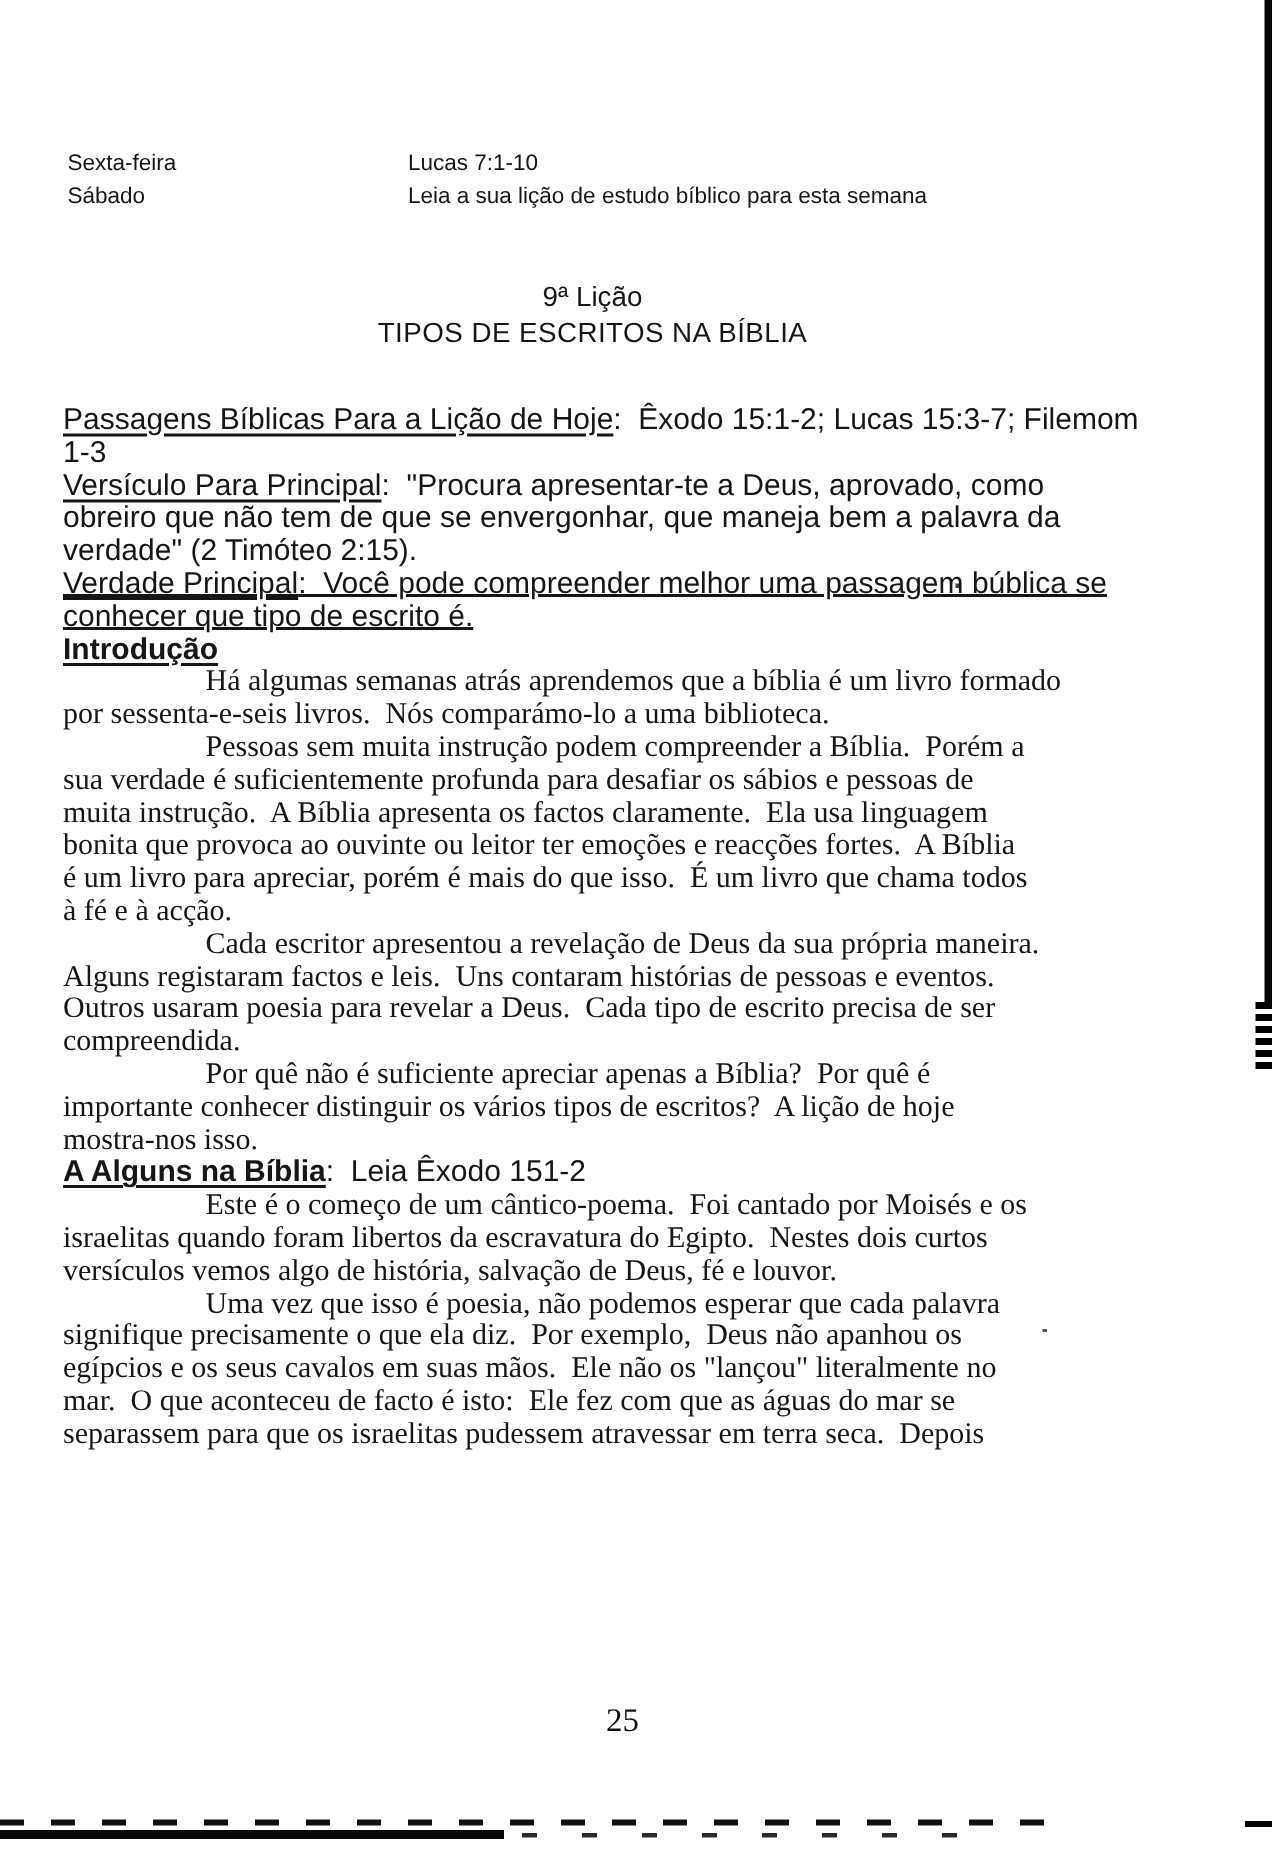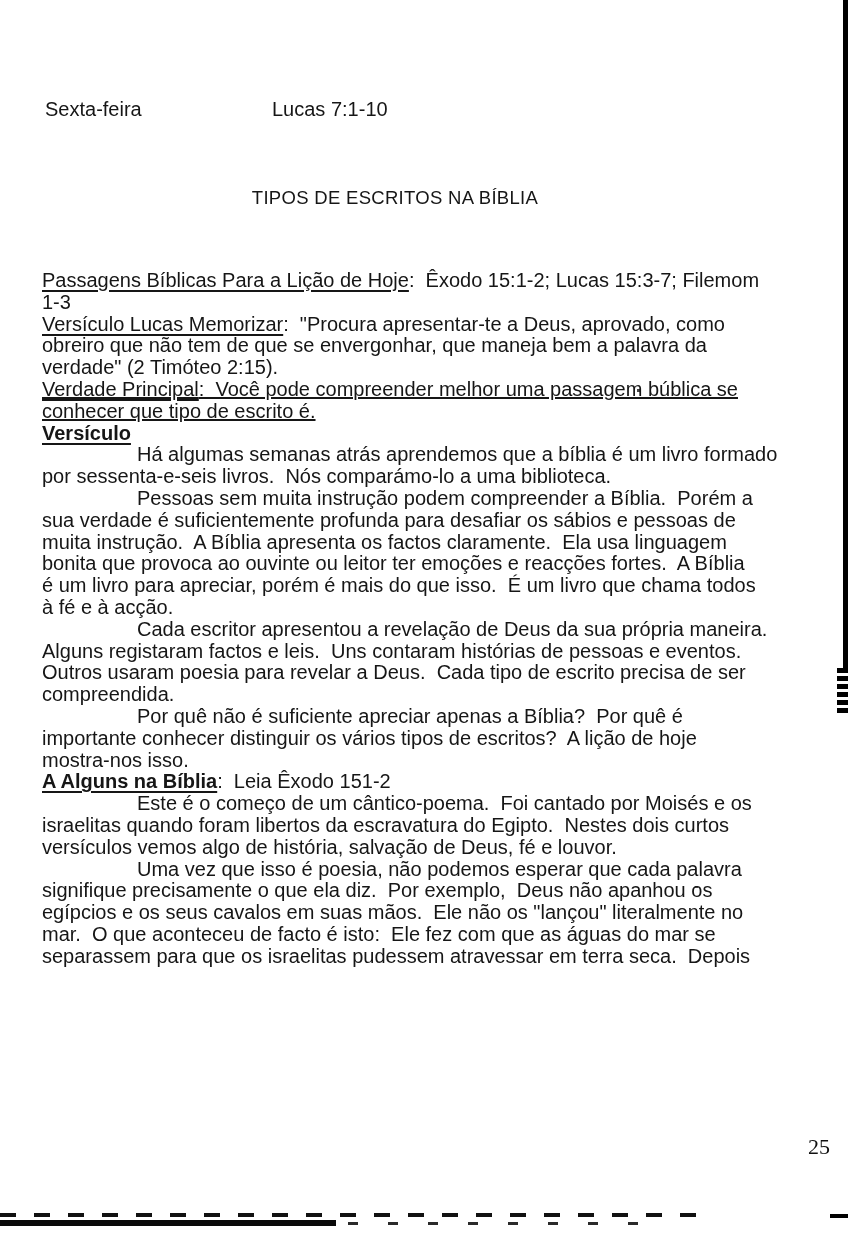--- a/index.html
+++ b/index.html
@@ -22,83 +22,87 @@
   .bottom-dashes  { left: 0; top: 1213px; width: 712px; height: 4px; background:
                     repeating-linear-gradient(90deg, #111 0 16px, transparent 16px 34px); }
   .bottom-bar     { left: 0; top: 1220px; width: 336px; height: 6px; background: #0a0a0a; }
   .bottom-dashes2 { left: 348px; top: 1222px; width: 290px; height: 3px; background:
                     repeating-linear-gradient(90deg, #2a2a2a 0 10px, transparent 10px 40px); }
   .bottom-dash-r  { left: 830px; top: 1214px; width: 18px; height: 4px; }
   .speck1 { left: 637px; top: 389px; width: 3px; height: 3px; background: #444; }
   .speck2 { left: 695px; top: 886px; width: 3px; height: 2px; background: #555; }
 
   
-  .schedule { position: absolute; left: 45px; top: 98px; font-size: 20px; line-height: 22px; }
+  .schedule { position: absolute; left: 45px; top: 98px; font-size: 15px; line-height: 22px; }
   .schedule .day { display: inline-block; width: 227px; }
 
   
   .lesson-head { position: absolute; left: 30px; top: 186px; width: 730px;
                  text-align: center; font-size: 18.5px; line-height: 24px; }
   .lesson-title { font-weight: 400; letter-spacing: 0.3px; }
 
   
   .bodycol { position: absolute; left: 42px; top: 270px; width: 780px;
              font-size: 20px; line-height: 21.8px; }
   .bodycol p { margin: 0; white-space: pre; }
   .u  { text-decoration: underline; text-decoration-thickness: 1.5px; text-underline-offset: 3px; }
   .b  { font-weight: 700; }
-  .indent { text-indent: 95px; }
+  .indent { text-indent: 95px; font-family: Liberation Serif, serif; }
   .mt24 { margin-top: 24px; }
   .mt31 { margin-top: 31px; text-decoration: underline; }
   .mt22 { margin-top: 22px; }
   .mt11 { margin-top: 11px; }
   .mt34 { margin-top: 34px; }
   .heading { font-weight: 700; }
 
   
-  .pageno { position: absolute; left: 0; top: 1134px; width: 830px; text-align: right;
+  .pageno { position: absolute; left: 0; top: 1134px; width: 830px; text-align: center;
             font-family: "Liberation Serif", serif; font-size: 22px; color: #111; }
 </style>
 </head>
 <body>
 
 <div class="page">
 
   <div class="artifact bar-right"></div>
   <div class="artifact bar-right-blob"></div>
   <div class="artifact bottom-dashes"></div>
   <div class="artifact bottom-bar"></div>
   <div class="artifact bottom-dashes2"></div>
   <div class="artifact bottom-dash-r"></div>
   <div class="artifact speck1"></div>
   <div class="artifact speck2"></div>
 
   <div class="schedule">
     <div>
       <span class="day">Sexta-feira</span><span class="reading">Lucas 7:1-10</span>
     </div>
+    <div>
+      <span class="day">Sábado</span><span class="reading">Leia a sua lição de estudo bíblico para esta semana</span>
+    </div>
   </div>
 
   <div class="lesson-head">
+    <div>9ª Lição</div>
     <div class="lesson-title">TIPOS DE ESCRITOS NA BÍBLIA</div>
   </div>
 
   <div class="bodycol">
 
     <p><span class="u">Passagens Bíblicas Para a Lição de Hoje</span><span>:  Êxodo 15:1-2; Lucas 15:3-7; Filemom
 1-3</span></p>
 
-    <p class="mt24"><span class="u">Versículo Lucas Memorizar</span><span>:  "Procura apresentar-te a Deus, aprovado, como
+    <p class="mt24"><span class="u">Versículo Para Principal</span><span>:  "Procura apresentar-te a Deus, aprovado, como
 obreiro que não tem de que se envergonhar, que maneja bem a palavra da
 verdade" (2 Timóteo 2:15).</span></p>
 
     <p class="mt31"><span class="u">Verdade Principal</span><span>:  Você pode compreender melhor uma passagem bública se
 conhecer que tipo de escrito é.</span></p>
 
-    <p class="mt22 heading"><span class="u b">Versículo</span></p>
+    <p class="mt22 heading"><span class="u b">Introdução</span></p>
 
     <p class="mt11 indent">Há algumas semanas atrás aprendemos que a bíblia é um livro formado
 por sessenta-e-seis livros.  Nós comparámo-lo a uma biblioteca.</p>
     <p class="indent">Pessoas sem muita instrução podem compreender a Bíblia.  Porém a
 sua verdade é suficientemente profunda para desafiar os sábios e pessoas de
 muita instrução.  A Bíblia apresenta os factos claramente.  Ela usa linguagem
 bonita que provoca ao ouvinte ou leitor ter emoções e reacções fortes.  A Bíblia
 é um livro para apreciar, porém é mais do que isso.  É um livro que chama todos
 à fé e à acção.</p>
     <p class="indent">Cada escritor apresentou a revelação de Deus da sua própria maneira.

